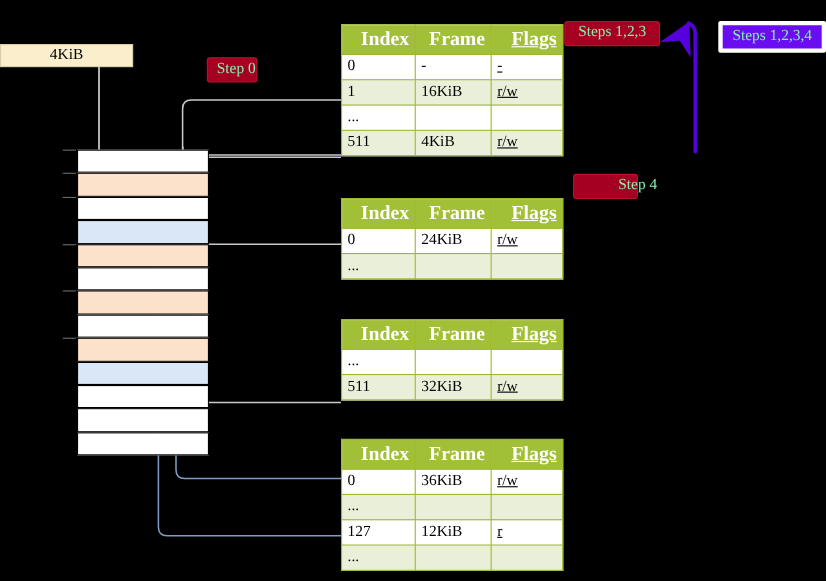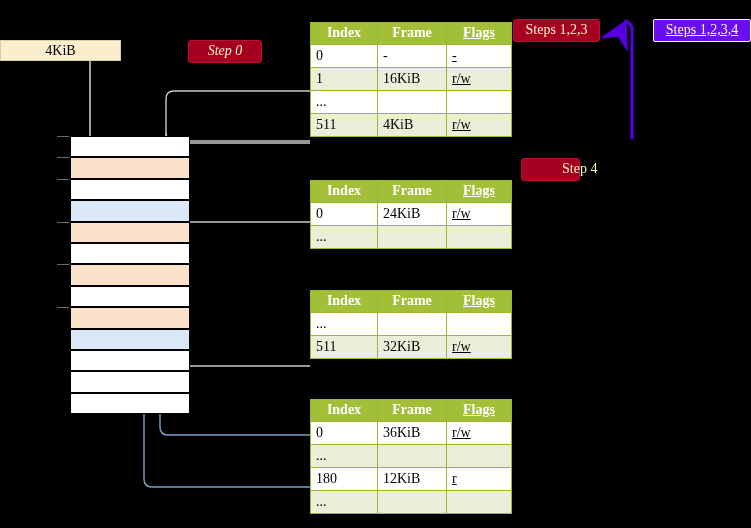--- a/index.html
+++ b/index.html
@@ -6,31 +6,31 @@
   body{
     width:751px;height:528px;position:relative;overflow:hidden;
     font-family:"Liberation Serif", serif;
     color:#000;
   }
   .stage{position:absolute;left:0;top:0;width:751px;height:528px;}
 
   
   .badge{
     position:absolute;
-    color:#fef9c3;
+    color:#86efac;
     font-family:"Liberation Serif", serif;
     font-size:14px;
     line-height:18px;
     padding:1px 8px 2px 8px;
     white-space:nowrap;
     box-sizing:border-box;
     text-align:center;
   }
   .badge.red{background:#a50021;border:1px solid #c01030;border-radius:3px;}
-  .badge.violet{background:#6a0df0;border:1px solid #ffffff;border-radius:2px;text-decoration:underline;}
+  .badge.violet{background:#6a0df0;border:4px solid #ffffff;border-radius:2px;}
 
   
   .kib-box{
     position:absolute;
     background:#faeecd;
     border:1px solid #d9cda6;
     color:#000;
     font-size:14px;
     text-align:center;
     line-height:20px;
@@ -43,24 +43,24 @@
     border-collapse:collapse;
     border:1px solid #9cb82e;
     background:#ffffff;
     font-size:14px;
     table-layout:fixed;
   }
   .ptable th{
     background:#a2c037;
     color:#ffffff;
     font-weight:bold;
-    text-align:center;
+    text-align:right;
     padding:2px 5px 3px 5px;
     border:1px solid #9cb82e;
-    font-size:14px;
+    font-size:18px;
     white-space:nowrap;
   }
   .ptable td{
     border:1px solid #9cb82e;
     padding:2px 5px 3px 5px;
     height:17px;
     background:#ffffff;
     white-space:nowrap;
     vertical-align:middle;
   }
@@ -252,33 +252,33 @@
             <td class="col-i">0</td>
             <td class="col-f">36KiB</td>
             <td class="col-g">r/w</td>
           </tr>
           <tr class="alt">
             <td class="col-i">...</td>
             <td class="col-f"></td>
             <td class="col-g"></td>
           </tr>
           <tr>
-            <td class="col-i">180</td>
+            <td class="col-i">127</td>
             <td class="col-f">12KiB</td>
             <td class="col-g">r</td>
           </tr>
           <tr class="alt">
             <td class="col-i">...</td>
             <td class="col-f"></td>
             <td class="col-g"></td>
           </tr>
         </tbody>
       </table>
     </div>
 
   <div id="badges-host">
-      <div class="badge red" style="left: 188px; top: 40px; width: 74px; font-style: italic;">Step 0</div>
+      <div class="badge red" style="left: 188px; top: 52px; width: 46px;">Step 0</div>
       <div class="badge red" style="left: 513px; top: 19px; width: 87px;">Steps 1,2,3</div>
       <div class="badge violet" style="left: 653px; top: 19px; width: 98px;">Steps 1,2,3,4</div>
       <div class="badge red" style="left: 521px; top: 158px; width: 59px; padding-left: 40px;">Step 4</div>
     </div>
 
 </div>
 
 </body></html>

